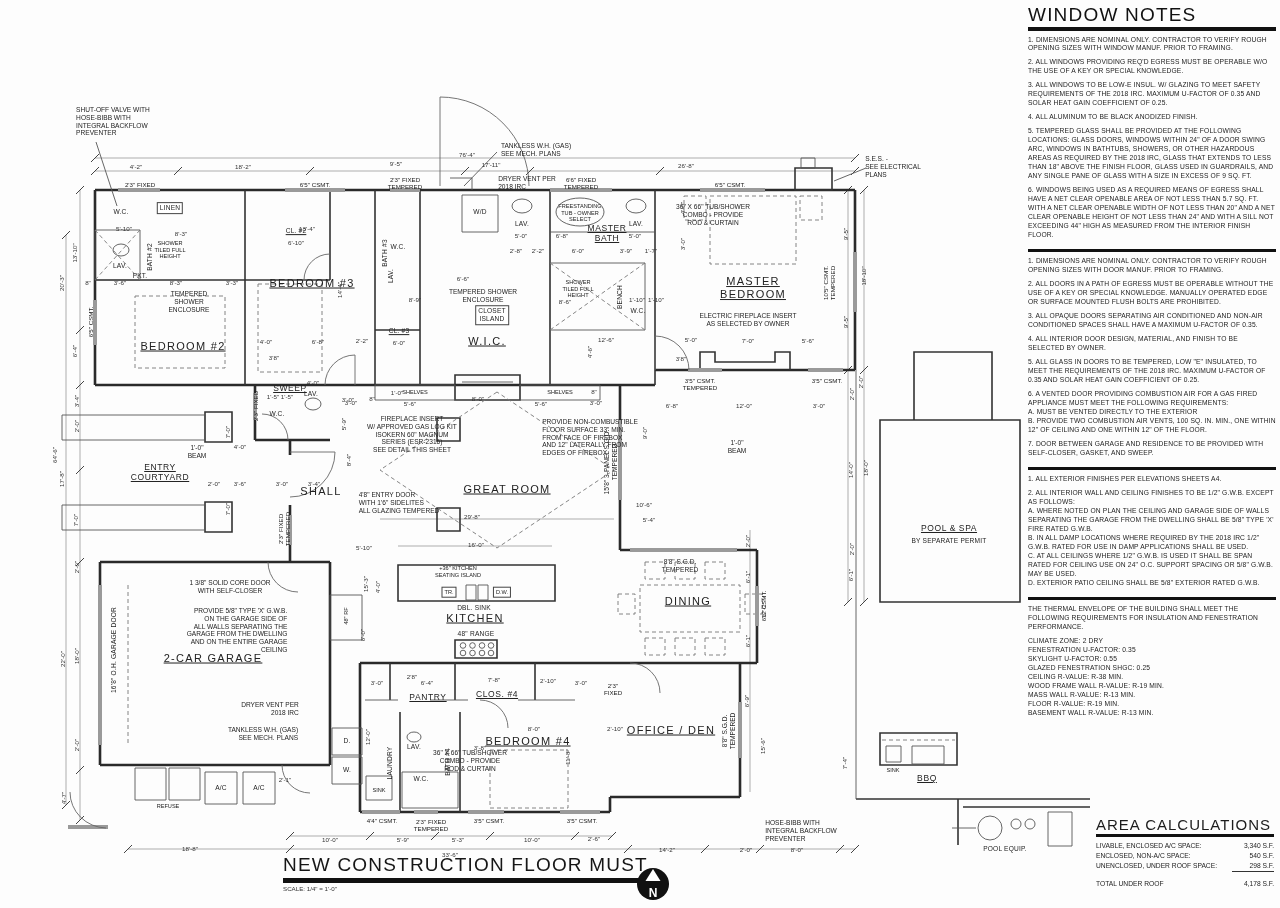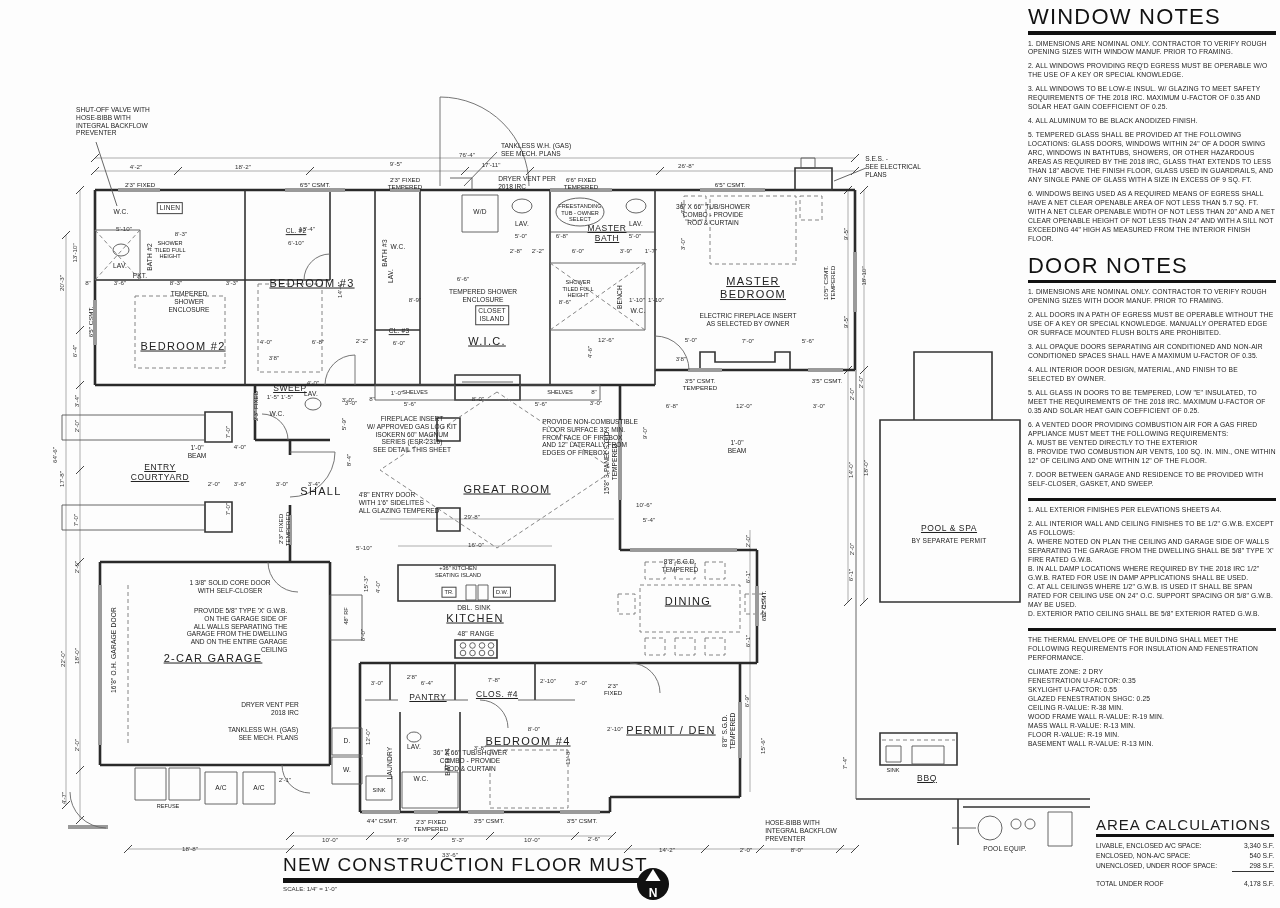--- a/index.html
+++ b/index.html
@@ -28,21 +28,21 @@
   .d {font-size:6.2px;color:#333;}
   .wl{font-size:6.2px;}
   .u {text-decoration:underline;}
   .l {text-align:left;}
   .rt{text-align:right;}
   .bx{border:1px solid #444;padding:1px 2px;background:#fff;}
 
   
   #notes{position:absolute;left:1028px;top:4px;width:248px;}
   .sec{margin-bottom:9px;}
-  .sec h2{margin:0 0 1px 0;font-size:22px;font-weight:400;letter-spacing:1.2px;color:#111;}
+  .sec h2{margin:0 0 1px 0;font-size:19px;font-weight:400;letter-spacing:1.2px;color:#111;}
   .sec .bar{height:3.5px;background:#111;margin-bottom:5px;}
   .sec p{margin:0 0 5px 0;font-size:6.7px;line-height:1.34;letter-spacing:.15px;
          white-space:pre-line;color:#222;}
 
   
   #area{position:absolute;left:1096px;top:816px;width:178px;}
   #area h2{margin:0 0 1px 0;font-size:15px;font-weight:400;letter-spacing:1px;}
   #area .bar{height:3px;background:#111;margin-bottom:4px;}
   .arow{display:flex;justify-content:space-between;font-size:6.7px;line-height:1.5;}
   .arow .val{min-width:42px;text-align:right;}
@@ -190,21 +190,21 @@
       <span class="lb r u" style="left: 183px; top: 346px;">BEDROOM #2</span>
       <span class="lb r u" style="left: 312px; top: 283px;">BEDROOM #3</span>
       <span class="lb r u" style="left: 753px; top: 288px;">MASTER
 BEDROOM</span>
       <span class="lb r u" style="left: 460px; top: 489px; margin-left: 47px;">GREAT ROOM</span>
       <span class="lb r u" style="left: 475px; top: 618px;">KITCHEN</span>
       <span class="lb r u" style="left: 688px; top: 601px;">DINING</span>
       <span class="lb r u" style="left: 213px; top: 658px;">2-CAR GARAGE</span>
       <span class="lb r" style="left: 321px; top: 491px;">SHALL</span>
       <span class="lb r u" style="left: 487px; top: 341px;">W.I.C.</span>
-      <span class="lb r u" style="left: 671px; top: 730px;">PERMIT / DEN</span>
+      <span class="lb r u" style="left: 671px; top: 730px;">OFFICE / DEN</span>
       <span class="lb r u" style="left: 528px; top: 741px;">BEDROOM #4</span>
       <span class="lb rs u" style="left: 949px; top: 528px;">POOL &amp; SPA</span>
       <span class="lb xs" style="left: 949px; top: 541px;">BY SEPARATE PERMIT</span>
       <span class="lb rs u" style="left: 607px; top: 233px;">MASTER
 BATH</span>
       <span class="lb rs u" style="left: 160px; top: 472px;">ENTRY
 COURTYARD</span>
       <span class="lb rs u" style="left: 290px; top: 388px;">SWEEP</span>
       <span class="lb rs u" style="left: 428px; top: 697px;">PANTRY</span>
       <span class="lb rs u" style="left: 497px; top: 694px;">CLOS. #4</span>
@@ -476,21 +476,20 @@
         <h2>WINDOW NOTES</h2>
         <div class="bar"></div>
         <p>1. DIMENSIONS ARE NOMINAL ONLY. CONTRACTOR TO VERIFY ROUGH OPENING SIZES WITH WINDOW MANUF. PRIOR TO FRAMING.</p>
         <p>2. ALL WINDOWS PROVIDING REQ'D EGRESS MUST BE OPERABLE W/O THE USE OF A KEY OR SPECIAL KNOWLEDGE.</p>
         <p>3. ALL WINDOWS TO BE LOW-E INSUL. W/ GLAZING TO MEET SAFETY REQUIREMENTS OF THE 2018 IRC. MAXIMUM U-FACTOR OF 0.35 AND SOLAR HEAT GAIN COEFFICIENT OF 0.25.</p>
         <p>4. ALL ALUMINUM TO BE BLACK ANODIZED FINISH.</p>
         <p>5. TEMPERED GLASS SHALL BE PROVIDED AT THE FOLLOWING LOCATIONS: GLASS DOORS, WINDOWS WITHIN 24" OF A DOOR SWING ARC, WINDOWS IN BATHTUBS, SHOWERS, OR OTHER HAZARDOUS AREAS AS REQUIRED BY THE 2018 IRC, GLASS THAT EXTENDS TO LESS THAN 18" ABOVE THE FINISH FLOOR, GLASS USED IN GUARDRAILS, AND ANY SINGLE PANE OF GLASS WITH A SIZE IN EXCESS OF 9 SQ. FT.</p>
         <p>6. WINDOWS BEING USED AS A REQUIRED MEANS OF EGRESS SHALL HAVE A NET CLEAR OPENABLE AREA OF NOT LESS THAN 5.7 SQ. FT. WITH A NET CLEAR OPENABLE WIDTH OF NOT LESS THAN 20" AND A NET CLEAR OPENABLE HEIGHT OF NOT LESS THAN 24" AND WITH A SILL NOT EXCEEDING 44" HIGH AS MEASURED FROM THE INTERIOR FINISH FLOOR.</p>
       </div>
       <div class="sec">
-        <h2>DOOR NOTES</h2>
         <div class="bar"></div>
         <p>1. DIMENSIONS ARE NOMINAL ONLY. CONTRACTOR TO VERIFY ROUGH OPENING SIZES WITH DOOR MANUF. PRIOR TO FRAMING.</p>
         <p>2. ALL DOORS IN A PATH OF EGRESS MUST BE OPERABLE WITHOUT THE USE OF A KEY OR SPECIAL KNOWLEDGE. MANUALLY OPERATED EDGE OR SURFACE MOUNTED FLUSH BOLTS ARE PROHIBITED.</p>
         <p>3. ALL OPAQUE DOORS SEPARATING AIR CONDITIONED AND NON-AIR CONDITIONED SPACES SHALL HAVE A MAXIMUM  U-FACTOR OF 0.35.</p>
         <p>4. ALL INTERIOR DOOR DESIGN, MATERIAL, AND FINISH TO BE SELECTED BY OWNER.</p>
         <p>5. ALL GLASS IN DOORS TO BE TEMPERED, LOW "E" INSULATED, TO MEET THE REQUIREMENTS OF THE 2018 IRC. MAXIMUM U-FACTOR OF 0.35 AND SOLAR HEAT GAIN COEFFICIENT OF 0.25.</p>
         <p>6. A VENTED DOOR PROVIDING COMBUSTION AIR FOR A GAS FIRED APPLIANCE MUST MEET THE FOLLOWING REQUIREMENTS:
         A. MUST BE VENTED DIRECTLY TO THE EXTERIOR
         B. PROVIDE TWO COMBUSTION AIR VENTS, 100 SQ. IN. MIN., ONE WITHIN 12" OF CEILING AND ONE WITHIN 12" OF THE FLOOR.</p>
         <p>7. DOOR BETWEEN GARAGE AND RESIDENCE TO BE PROVIDED WITH SELF-CLOSER, GASKET, AND SWEEP.</p>

